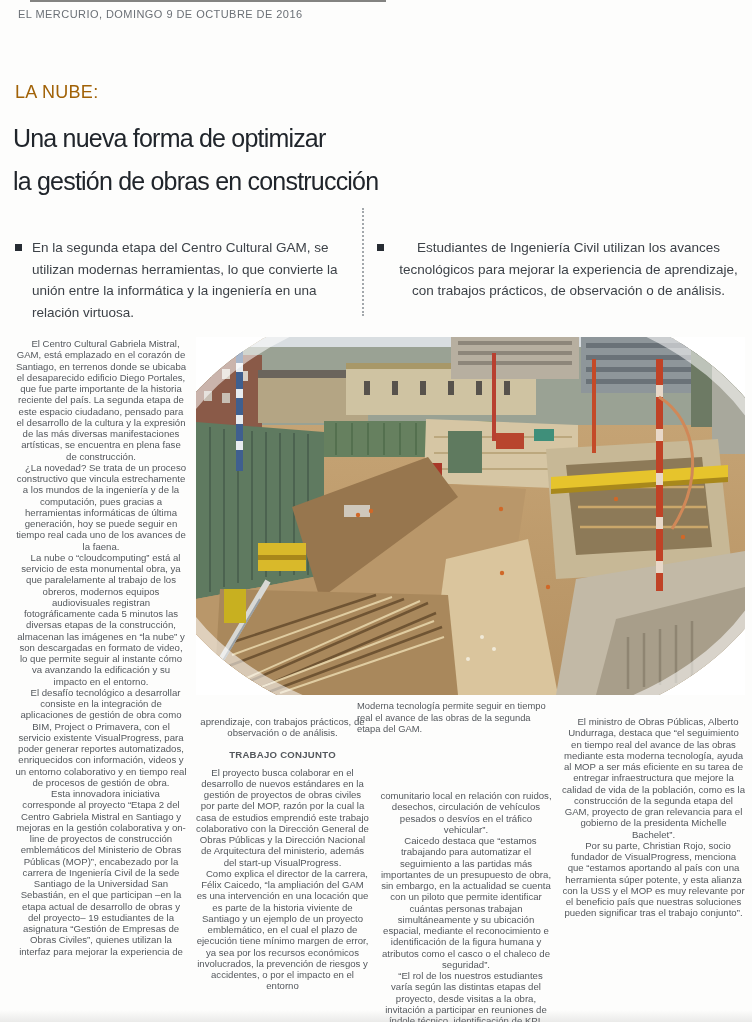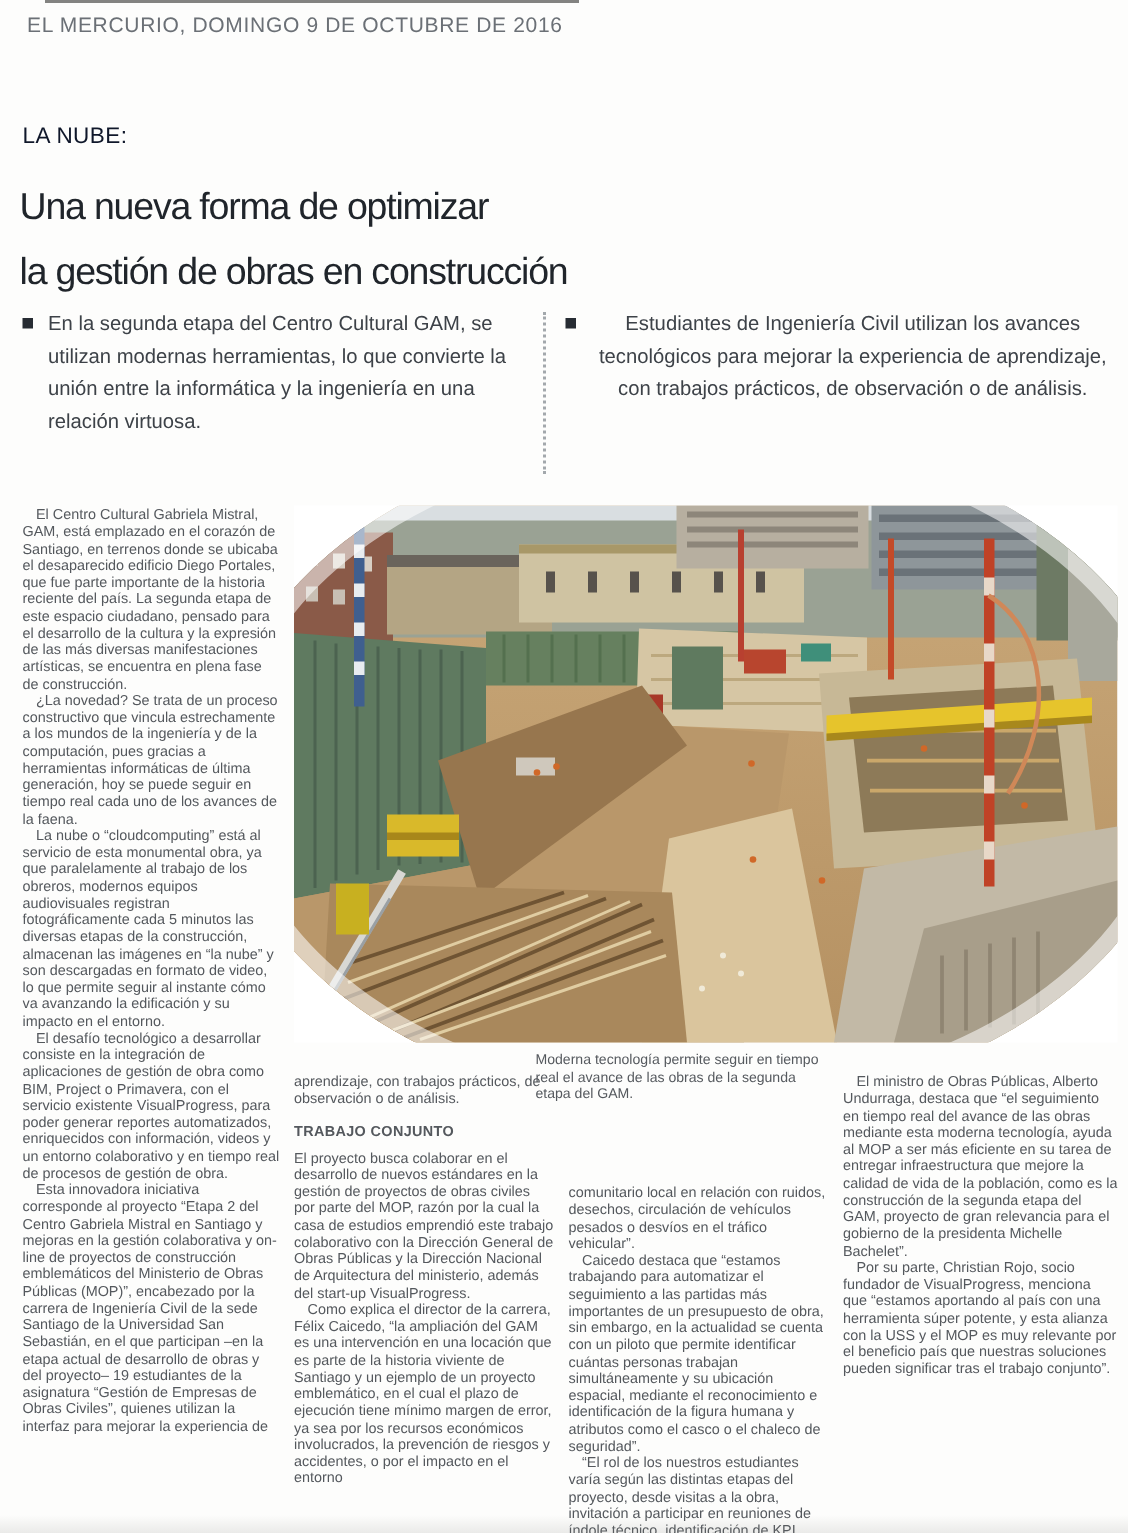--- a/index.html
+++ b/index.html
@@ -2,40 +2,40 @@
 <html lang="es"><head>
 <meta charset="utf-8">
 <style>
   html,body{margin:0;padding:0;background:#ffffff;}
   .page{
     position:relative;width:752px;height:1022px;background:#fdfdfc;
     font-family:"Liberation Sans",sans-serif;overflow:hidden;
   }
   .top-scan-line{position:absolute;left:30px;top:0;width:356px;height:2px;background:#5a5a58;opacity:.75;}
   .masthead{
-    position:absolute;left:18px;top:8px;font-size:14px;letter-spacing:.45px;
+    position:absolute;left:18px;top:8px;font-size:11px;letter-spacing:.45px;
     color:#6b7076;text-transform:uppercase;text-align:center;
   }
-  .kicker{position:absolute;left:15px;top:82px;font-size:15px;color:#0f172a;letter-spacing:.3px;}
+  .kicker{position:absolute;left:15px;top:82px;font-size:18px;color:#a16207;letter-spacing:.3px;}
   .headline{
     position:absolute;left:13px;top:100px;width:732px;
     font-size:25px;line-height:43px;letter-spacing:-.8px;color:#20252b;font-weight:400;
   }
   .deck{position:absolute;left:0;top:205px;width:752px;height:118px;}
-  .deck-item{position:absolute;display:flex;gap:10px;color:#3c4artifact146;}
+  .deck-item{position:absolute;display:flex;gap:10px;color:#3c4artifact146;margin-top:32px;}
   .deck-item{color:#3d4248;font-size:13.5px;line-height:21.5px;}
   .deck-bullet{flex:0 0 auto;width:7px;height:7px;background:#272c33;margin-top:7px;}
   .deck-1{left:15px;width:342px;}
   .deck-2{left:377px;width:366px;text-align:center;}
   .deck-divider{
     position:absolute;left:362px;top:3px;height:108px;width:0;
     border-left:2px dotted #a3a8ac;
   }
   .col{position:absolute;}
-  .col p{margin:0;font-size:9.6px;line-height:11.25px;color:#54585d;text-indent:9px;}
+  .col p{margin:0;font-size:9.6px;line-height:11.25px;color:#54585d;text-indent:9px;text-align:center;}
   .col p.cont{text-indent:0;}
   .col-1{left:15px;top:338px;width:172px;height:676px;overflow:hidden;}
   .col-2{left:196px;top:716px;width:173px;height:300px;overflow:hidden;}
   .col-3{left:379px;top:757px;width:174px;height:260px;overflow:hidden;margin-top:33px;}
   .col-4{left:562px;top:716px;width:183px;height:300px;overflow:hidden;}
   .subhead{
     font-weight:bold;font-size:10px;color:#35393f;letter-spacing:.25px;
     margin:10px 0 7px !important;text-indent:0 !important;line-height:11px !important;
   }
   .photo-frame{position:absolute;left:196px;top:337px;width:549px;height:358px;background:#fff;}

